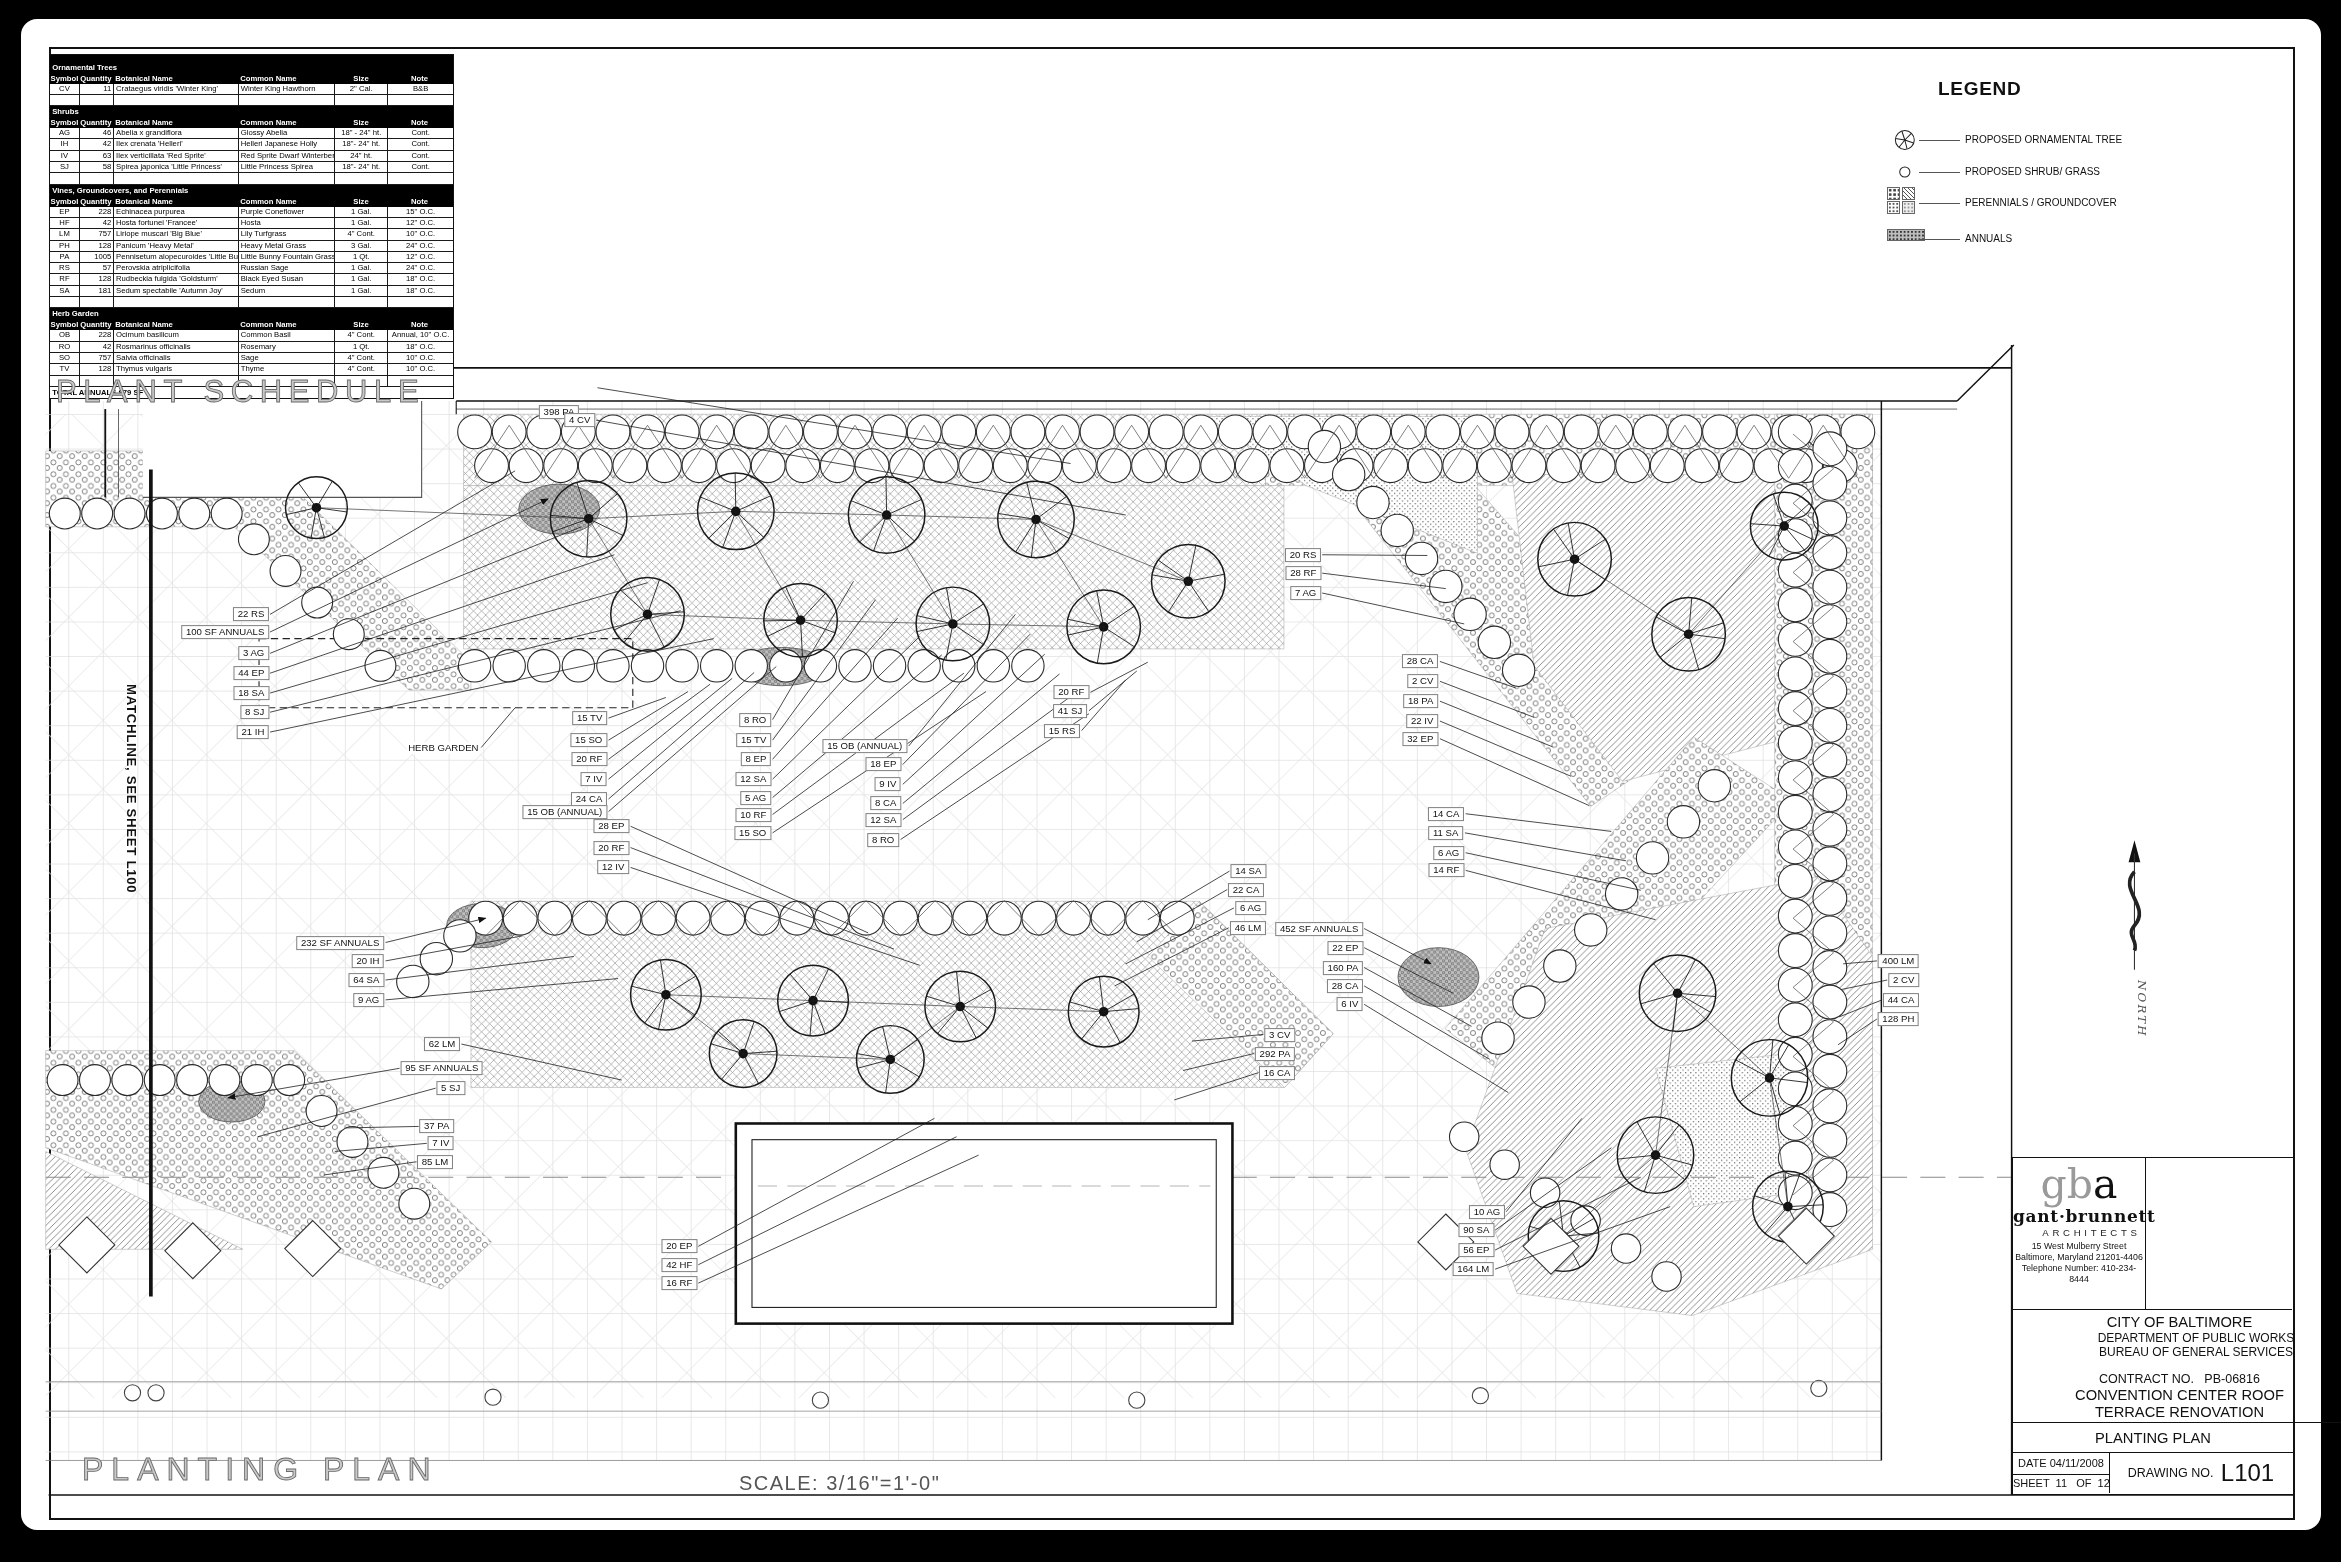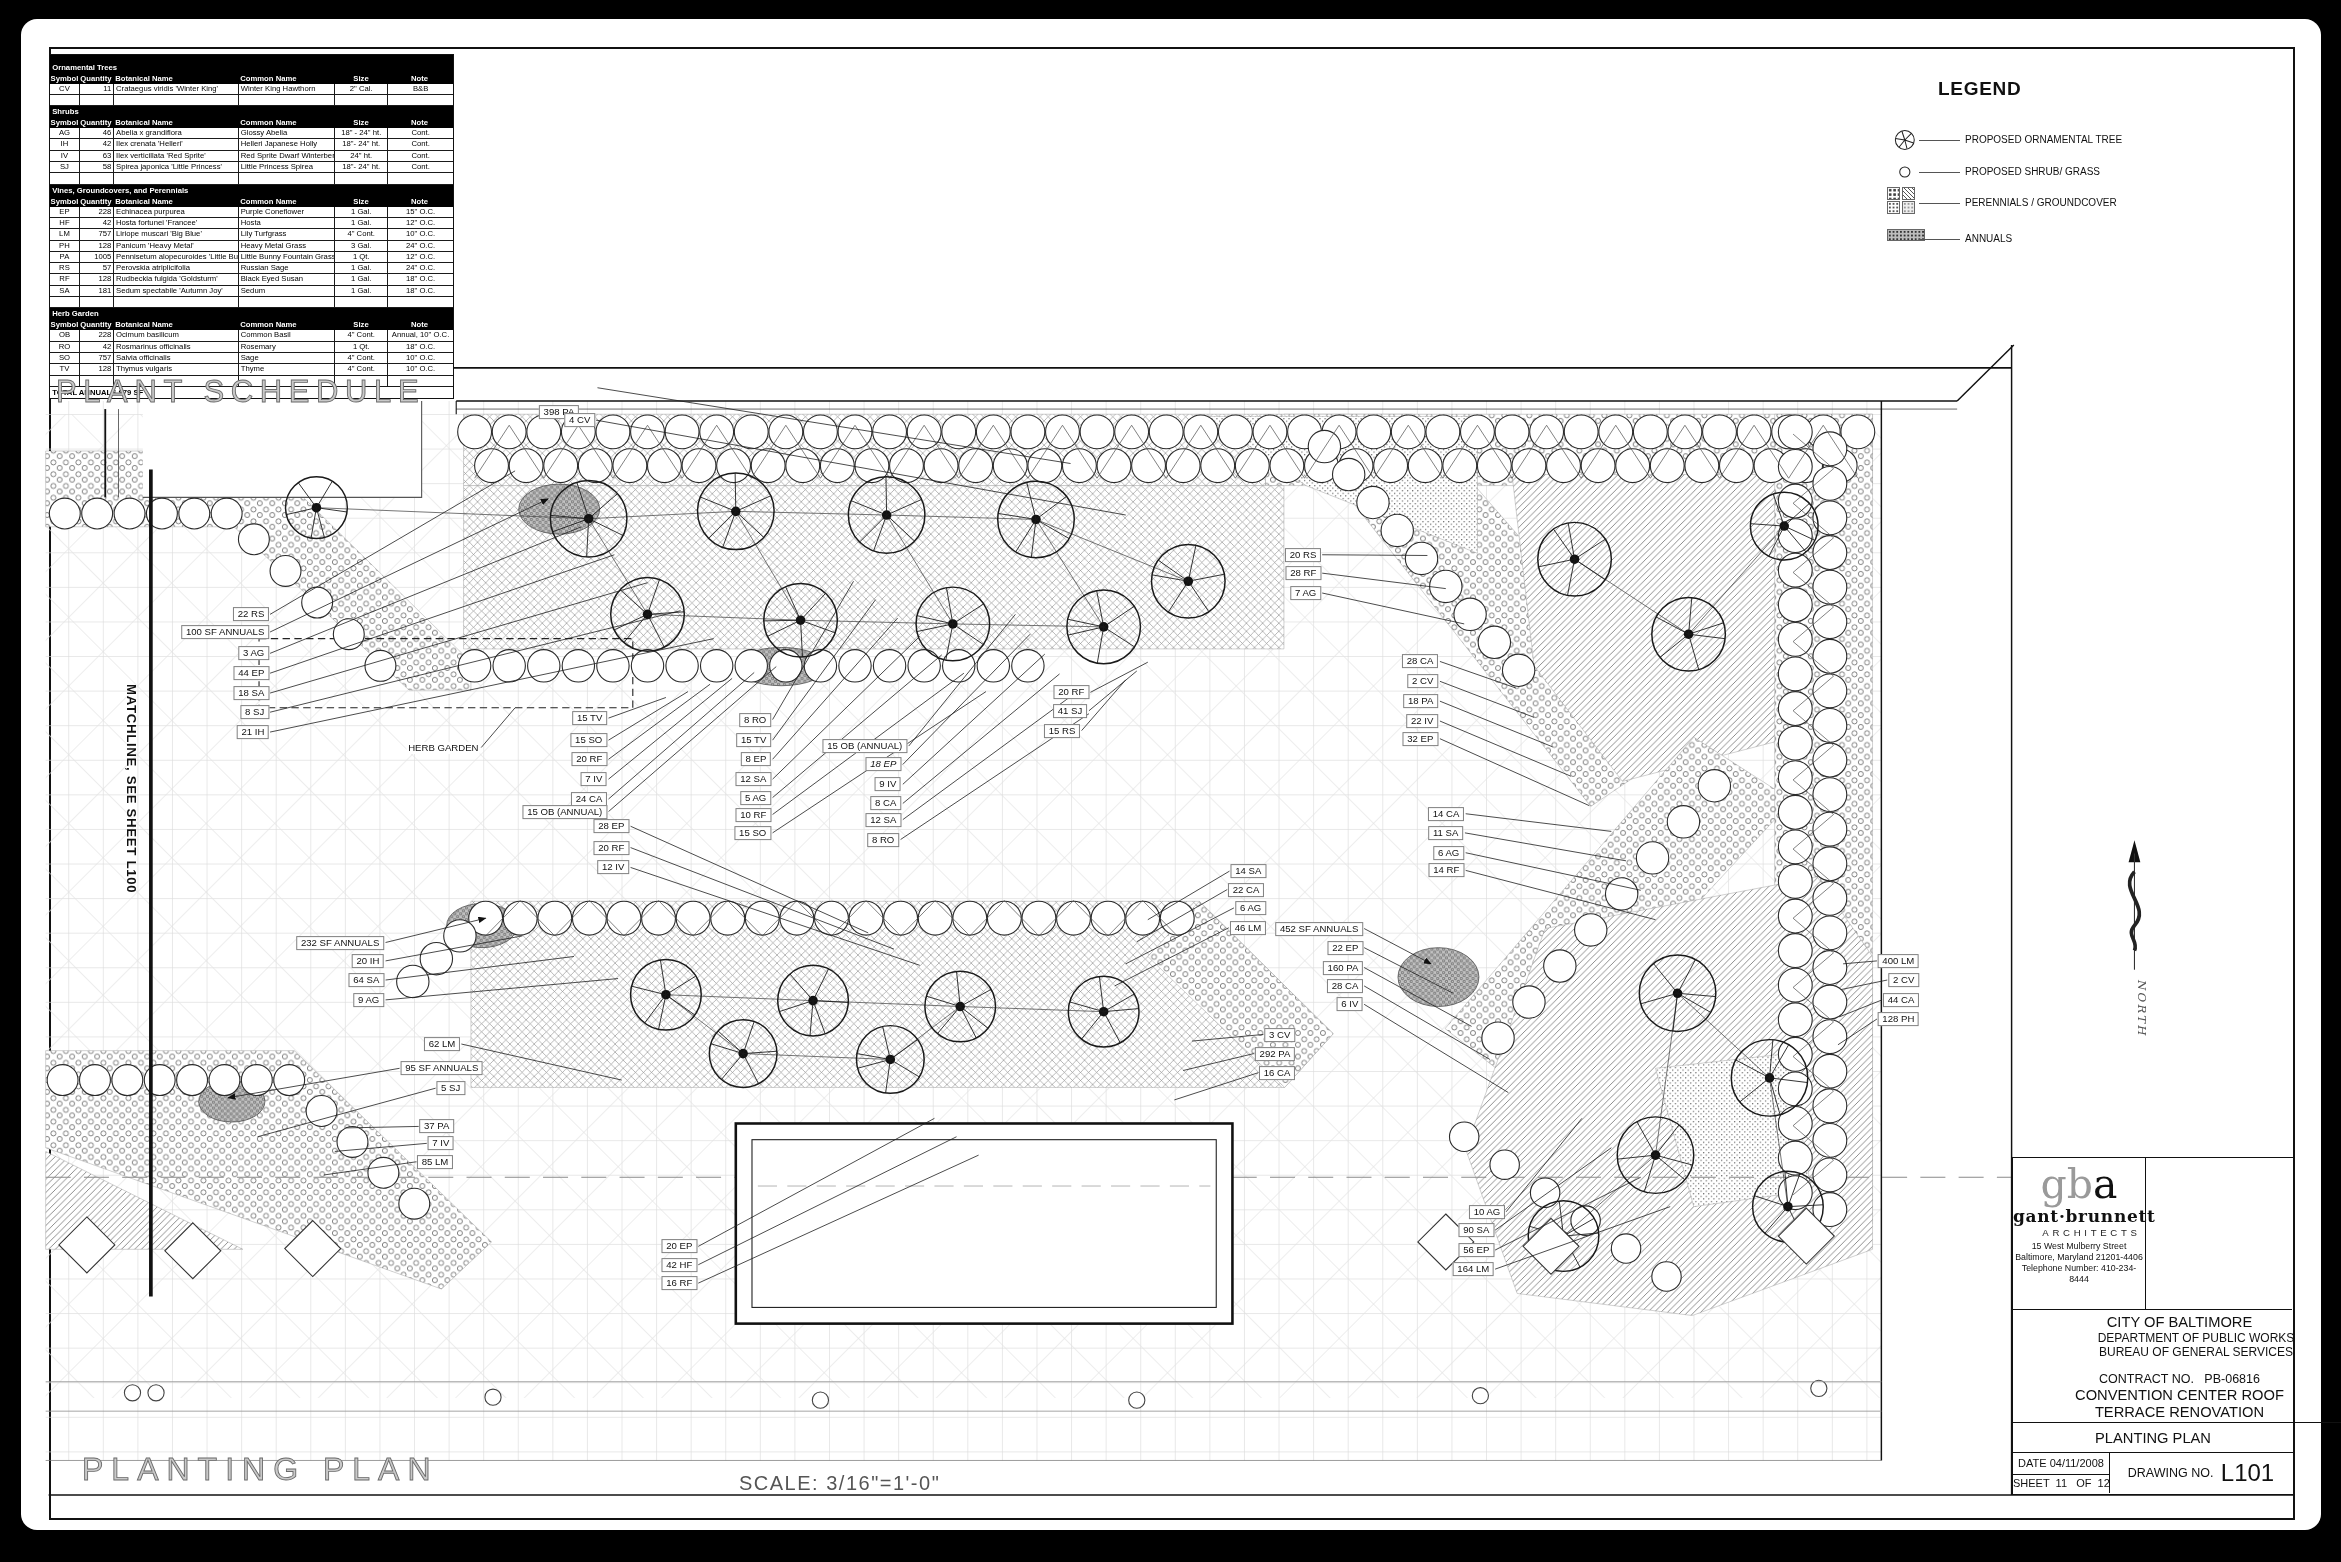--- a/index.html
+++ b/index.html
@@ -1039,21 +1039,21 @@
     <div class="callout" style="left: 629px; top: 848px;">20 RF</div>
     <div class="callout" style="left: 629px; top: 867px;">12 IV</div>
     <div class="callout" style="left: 771px; top: 720px;">8 RO</div>
     <div class="callout" style="left: 771px; top: 740px;">15 TV</div>
     <div class="callout" style="left: 771px; top: 759px;">8 EP</div>
     <div class="callout" style="left: 771px; top: 779px;">12 SA</div>
     <div class="callout" style="left: 771px; top: 798px;">5 AG</div>
     <div class="callout" style="left: 771px; top: 815px;">10 RF</div>
     <div class="callout" style="left: 771px; top: 833px;">15 SO</div>
     <div class="callout" style="left: 907px; top: 746px;">15 OB (ANNUAL)</div>
-    <div class="callout" style="left: 901px; top: 764px; font-style: italic;">18 EP</div>
+    <div class="callout" style="left: 901px; top: 764px;">18 EP</div>
     <div class="callout" style="left: 901px; top: 784px;">9 IV</div>
     <div class="callout" style="left: 901px; top: 803px;">8 CA</div>
     <div class="callout" style="left: 901px; top: 820px;">12 SA</div>
     <div class="callout" style="left: 899px; top: 840px;">8 RO</div>
     <div class="callout" style="left: 1089px; top: 692px;">20 RF</div>
     <div class="callout" style="left: 1087px; top: 711px;">41 SJ</div>
     <div class="callout" style="left: 1080px; top: 731px;">15 RS</div>
     <div class="callout" style="left: 1321px; top: 555px;">20 RS</div>
     <div class="callout" style="left: 1321px; top: 573px;">28 RF</div>
     <div class="callout" style="left: 1321px; top: 593px;">7 AG</div>

